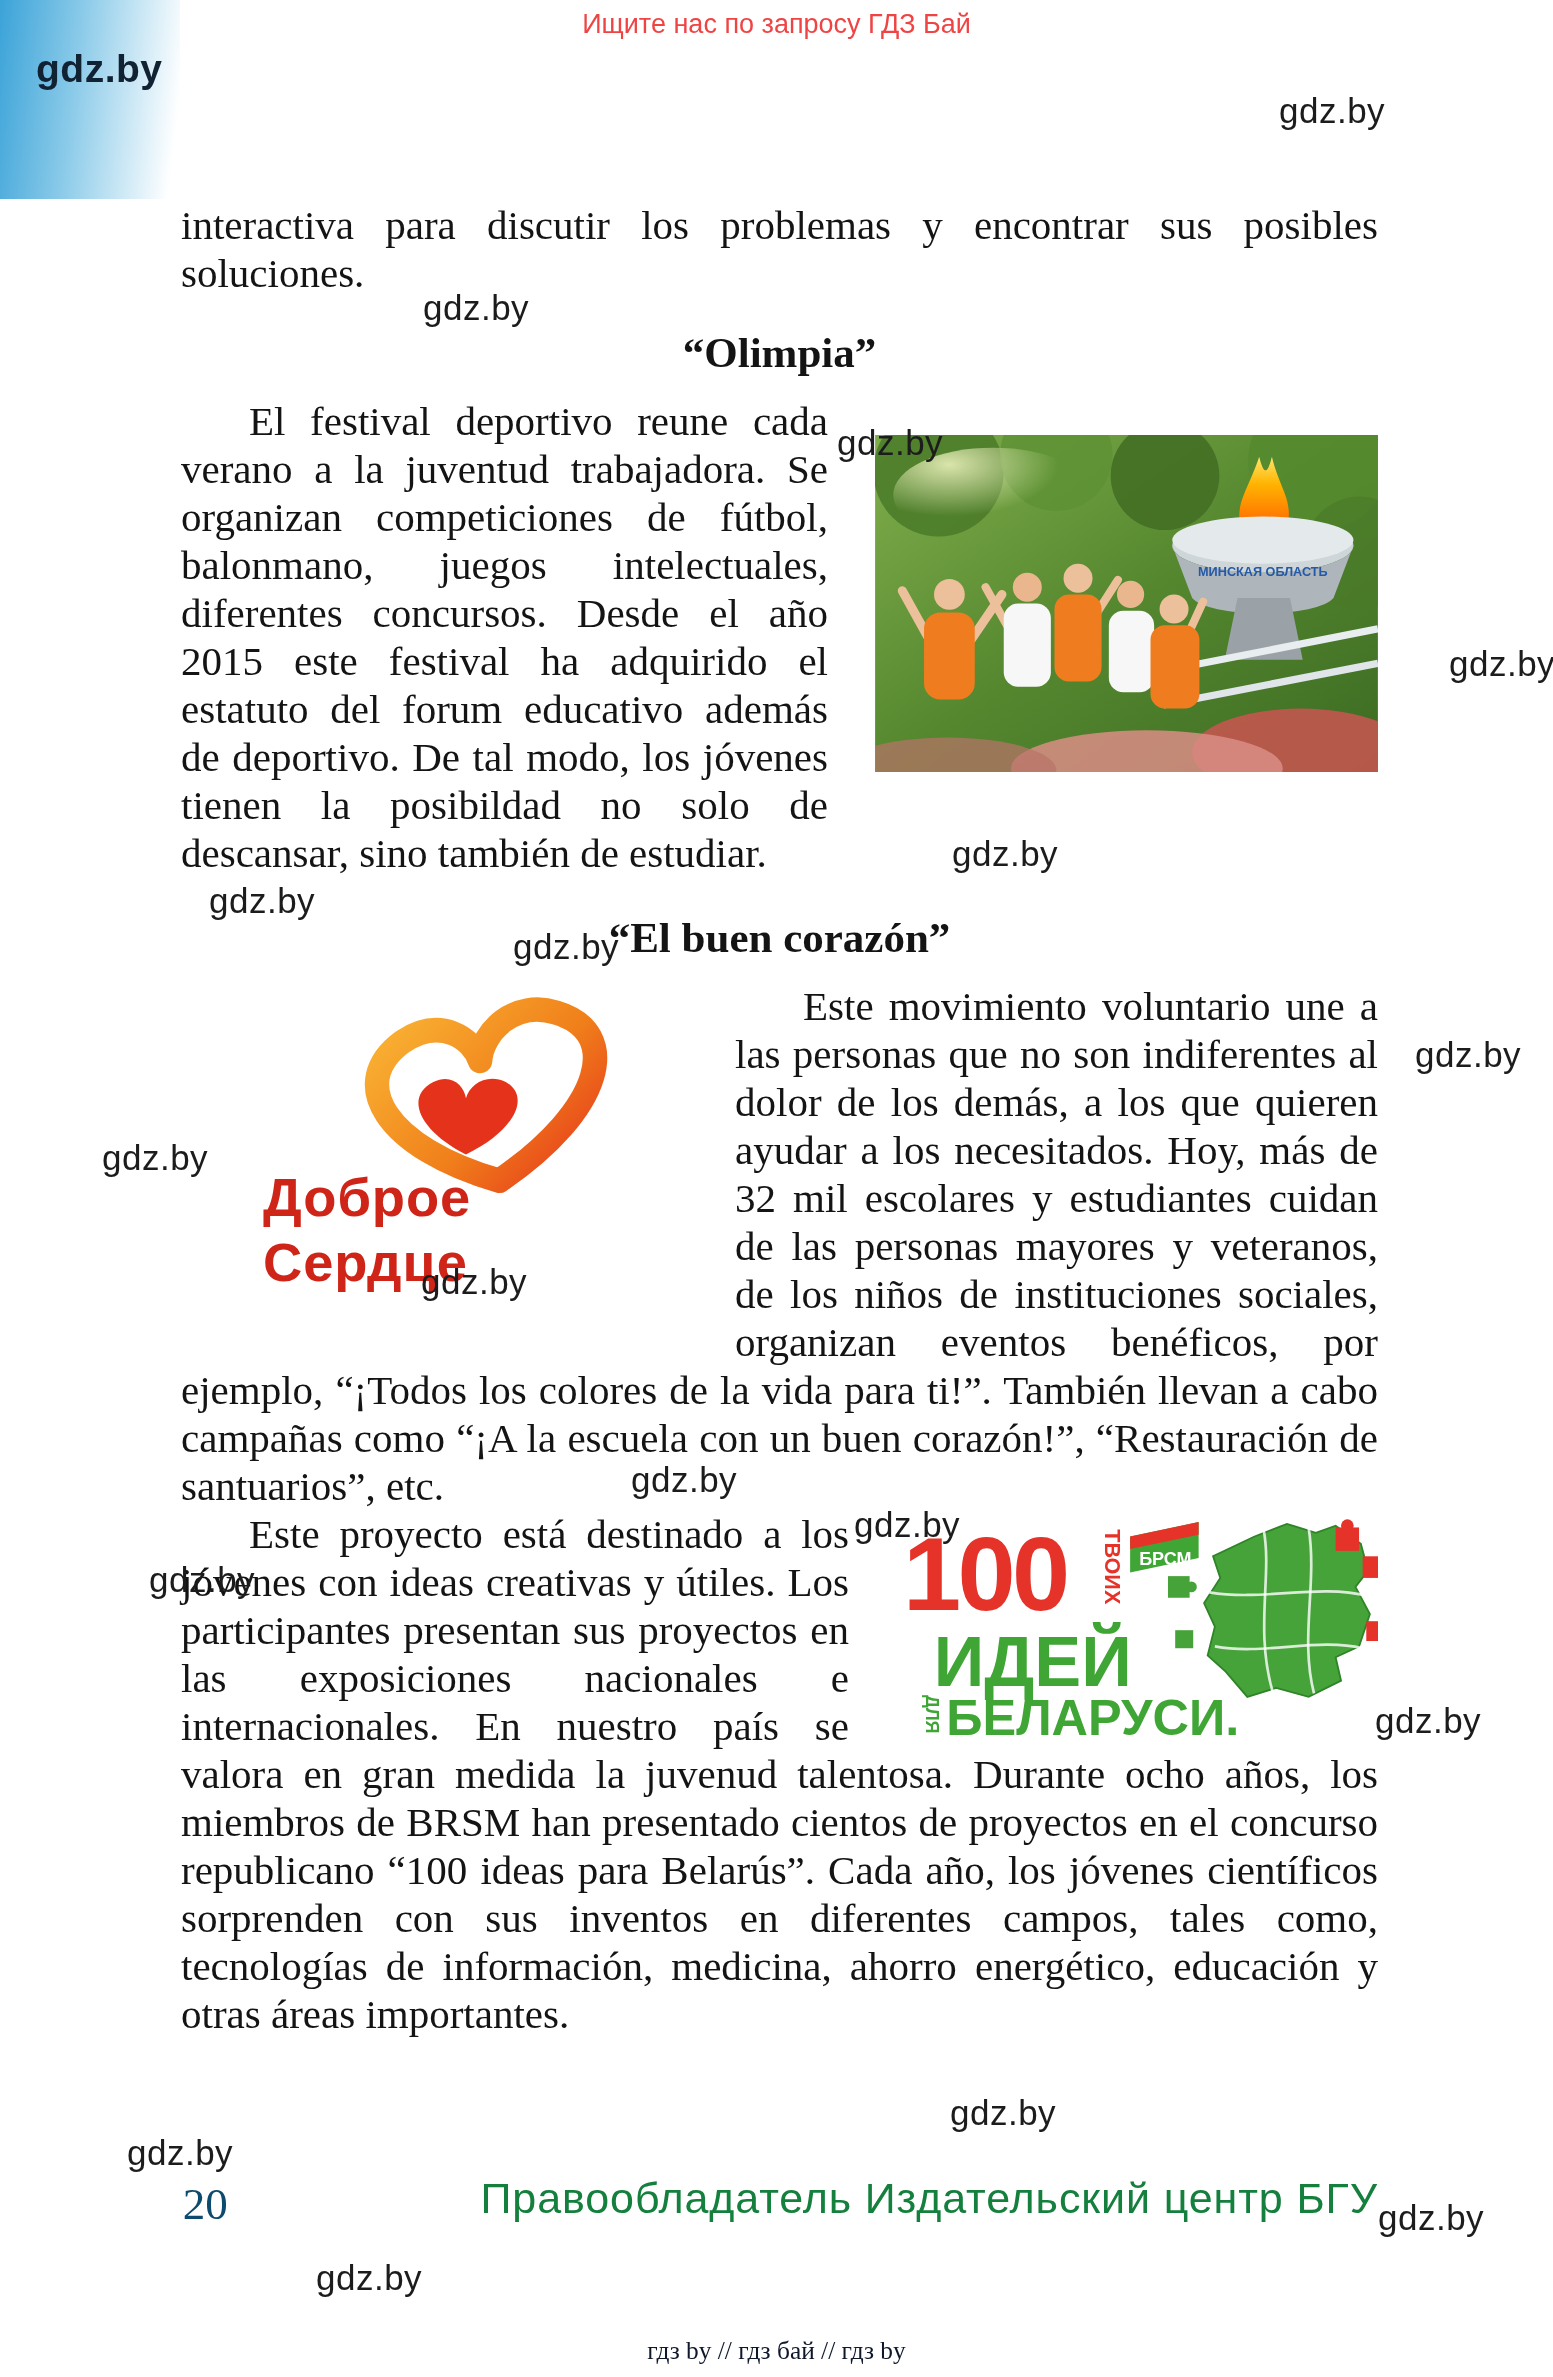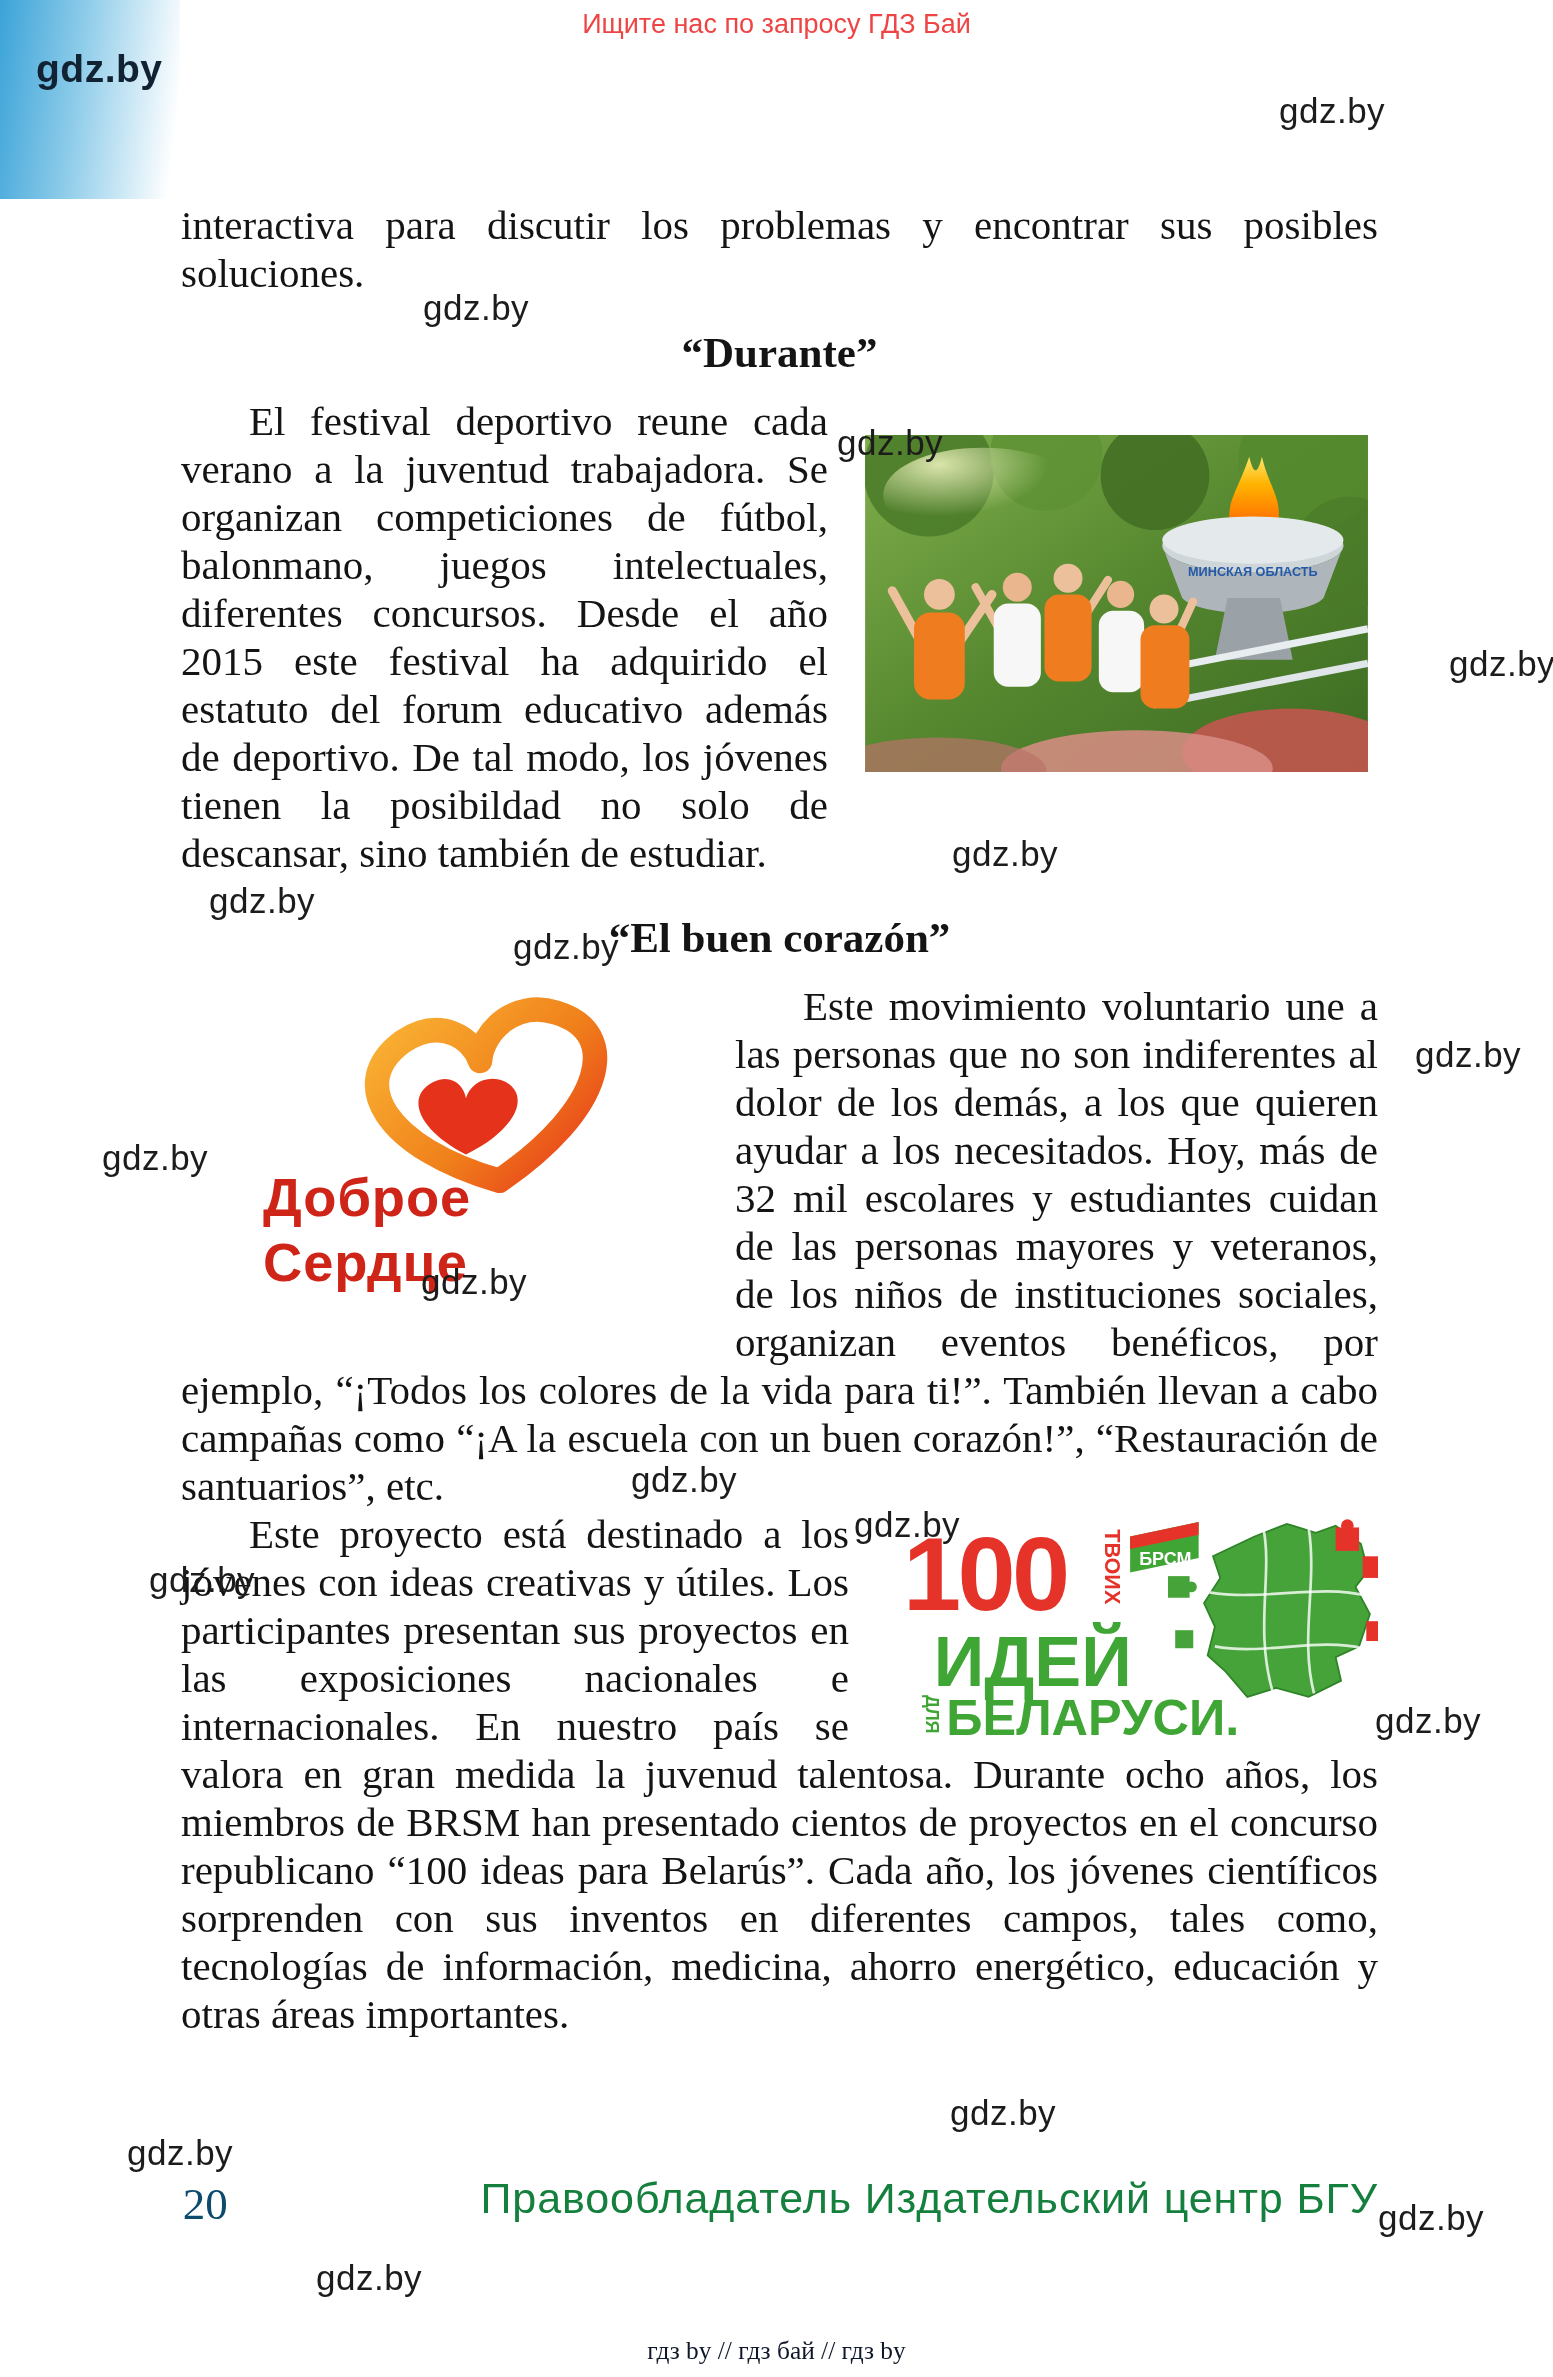--- a/index.html
+++ b/index.html
@@ -10,21 +10,21 @@
   .wm{position:absolute;font-family:"Liberation Sans",sans-serif;font-size:35px;color:#1c1c1c;
       letter-spacing:0.5px;white-space:nowrap;z-index:6;}
   .wm.big{font-size:39px;font-weight:bold;color:#123;}
   .top-link{position:absolute;left:0;top:9px;width:100%;text-align:center;z-index:4;
       font-family:"Liberation Sans",sans-serif;font-size:27px;color:#ef4444;}
   .content{position:absolute;left:181px;top:201px;width:1197px;}
   .body-text{font-size:41px;line-height:48px;text-align:justify;margin:0;}
   .indent{text-indent:68px;}
   h2.sec-title{font-size:43px;font-weight:bold;text-align:center;margin:36px 0 20px;clear:both;}
   h2.first{margin-top:31px;}
-  .olimpia-row{display:flex;gap:37px;}
+  .olimpia-row{display:flex;gap:47px;}
   .olimpia-row .txt{width:647px;flex:none;}
   .photo-frame{width:503px;height:337px;margin-top:38px;flex:none;overflow:hidden;}
   .heart-logo{float:left;width:402px;height:318px;margin:12.7px 83px 7.3px 69px;}
   .ideas-img{float:right;width:475px;height:227px;margin:3.6px 0 9px 54px;}
   .footer{position:absolute;left:181px;top:2174px;width:1197px;}
   .pagenum{position:absolute;left:1.8px;top:3.6px;font-size:45px;color:#0c4a6e;}
   .copyright{display:block;text-align:right;font-family:"Liberation Sans",sans-serif;
       font-size:43px;color:#15803d;letter-spacing:0.9px;}
   .bottom-links{position:absolute;left:0;top:2336px;width:100%;text-align:center;
       font-family:Liberation Serif, serif;font-size:25.4px;color:#0f172a;}
@@ -54,21 +54,21 @@
 <span class="wm" style="left:1375px;top:1701px">gdz.by</span>
 <span class="wm" style="left:950px;top:2093px">gdz.by</span>
 <span class="wm" style="left:127px;top:2133px">gdz.by</span>
 <span class="wm" style="left:1378px;top:2198px">gdz.by</span>
 <span class="wm" style="left:316px;top:2258px">gdz.by</span>
 
 <div class="content">
 
   <p class="body-text">interactiva para discutir los problemas y encontrar sus posibles soluciones.</p>
 
-  <h2 class="sec-title first">“Durante”</h2>
+  <h2 class="sec-title first">“Olimpia”</h2>
 
   <div class="olimpia-row">
     <div class="txt">
       <p class="body-text indent">El festival deportivo reune cada verano a la juventud trabajadora. Se organizan competiciones de fútbol, balonmano, juegos intelectuales, diferentes concursos. Desde el año 2015 este festival ha adquirido el estatuto del forum educativo además de deportivo. De tal modo, los jóvenes tienen la posibildad no solo de descansar, sino también de estudiar.</p>
     </div>
     <div class="photo-frame">
       <svg viewBox="0 0 555 372" width="503" height="337">
         <defs>
           <linearGradient id="gbg" x1="0" y1="0" x2="1" y2="1">
             <stop offset="0" stop-color="#7fae4b"></stop>

